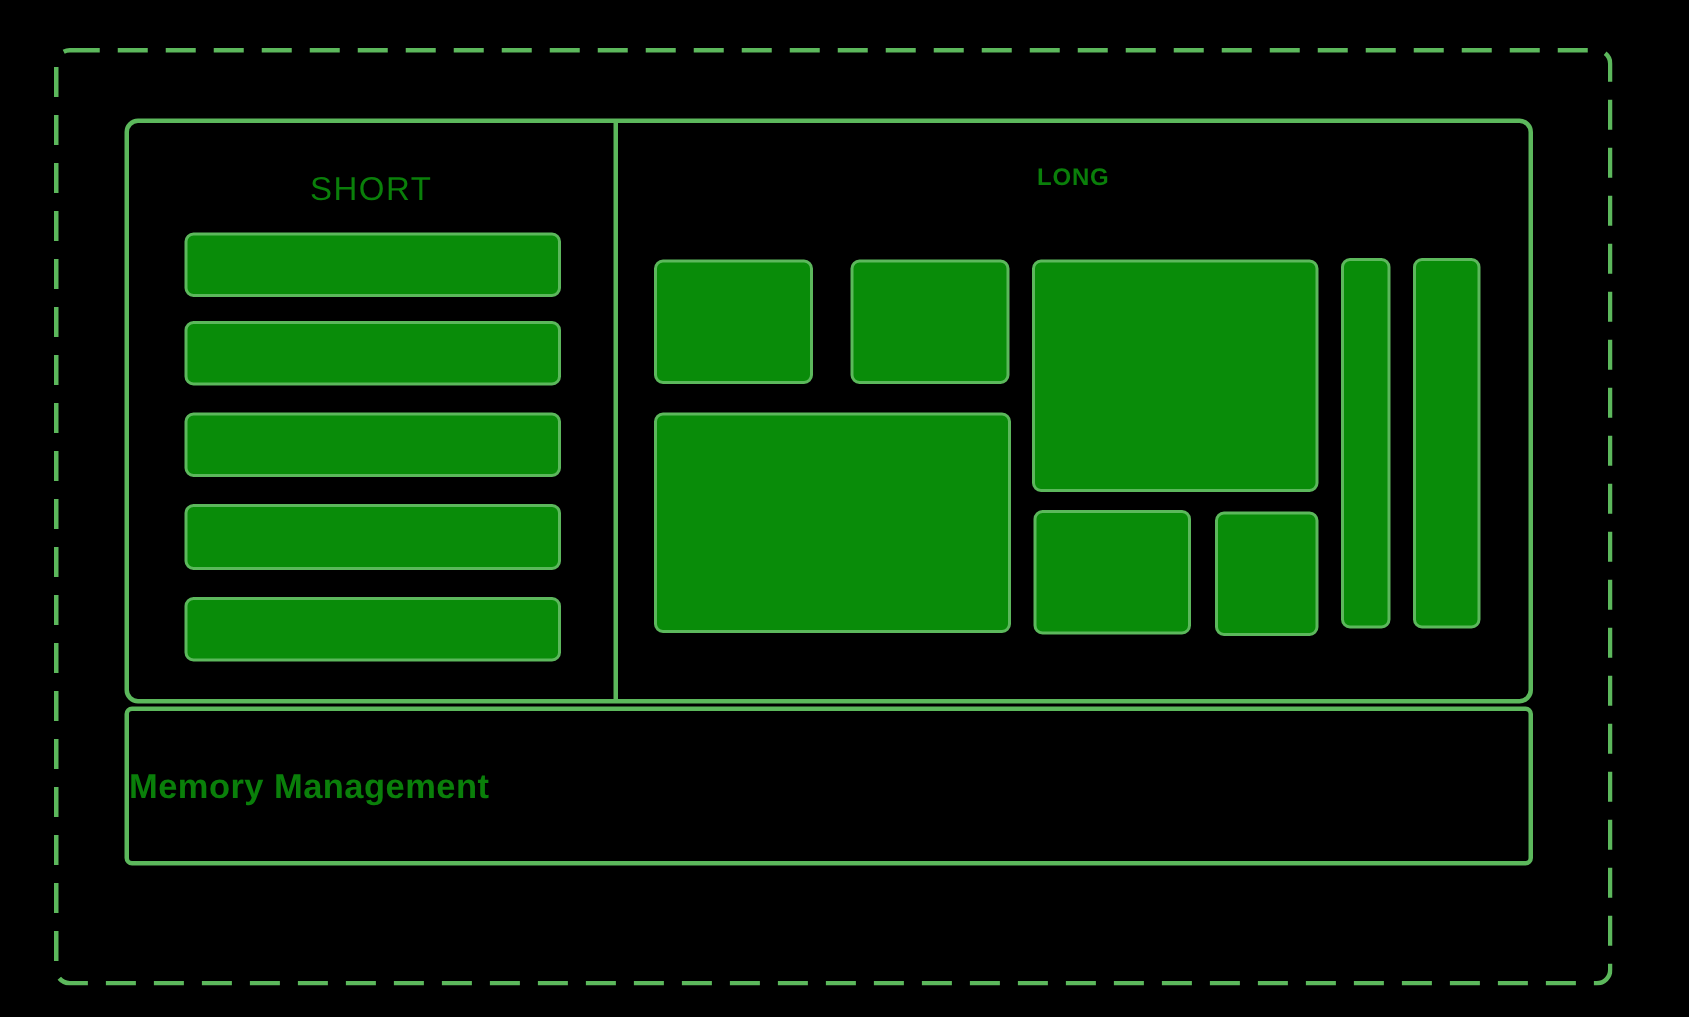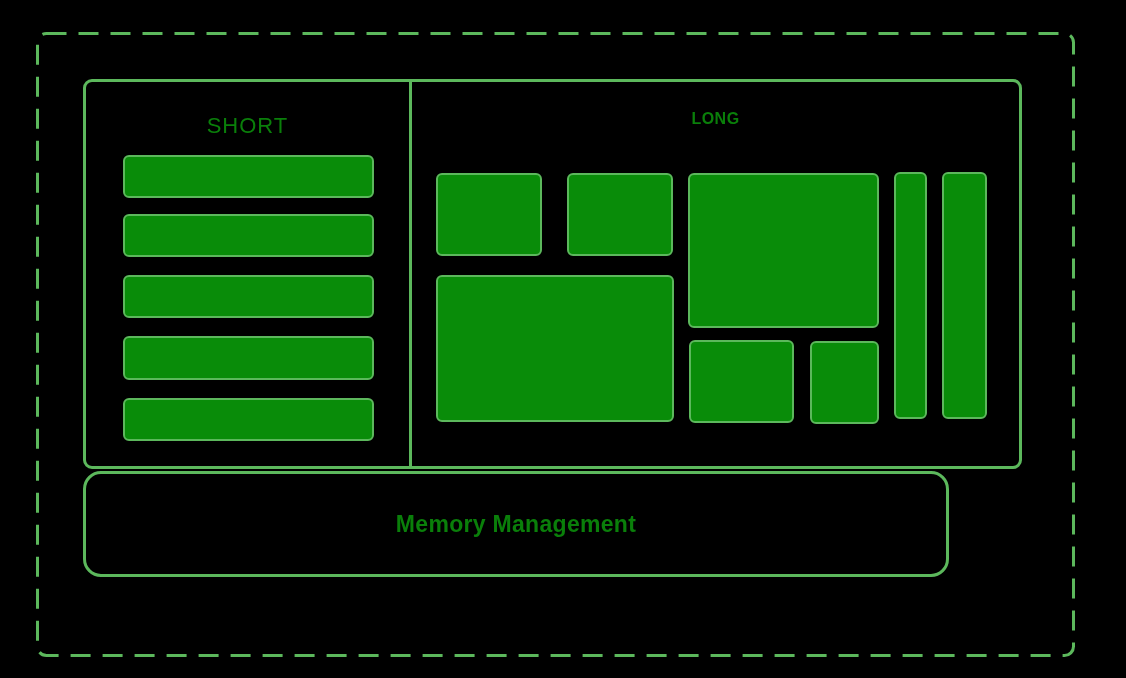--- a/index.html
+++ b/index.html
@@ -44,25 +44,25 @@
     z-index:2;
   }
   .section-label.bold{
     top:28px;
     font-size:16px;
     font-weight:bold;
     letter-spacing:0.5px;
   }
   .memory-box{
     position:absolute;left:83px;top:471px;
-    width:866px;height:106px;
+    width:939px;height:106px;
     border:3px solid var(--stroke);
-    border-radius:18px;
+    border-radius:5px;
     box-sizing:border-box;
-    display:flex;align-items:center;justify-content:center;
+    display:flex;align-items:center;
     background:var(--bg);
   }
   .memory-label{
     font-size:23px;
     font-weight:bold;
     color:var(--text);
     letter-spacing:0.3px;
   }
   .block{
     position:absolute;

